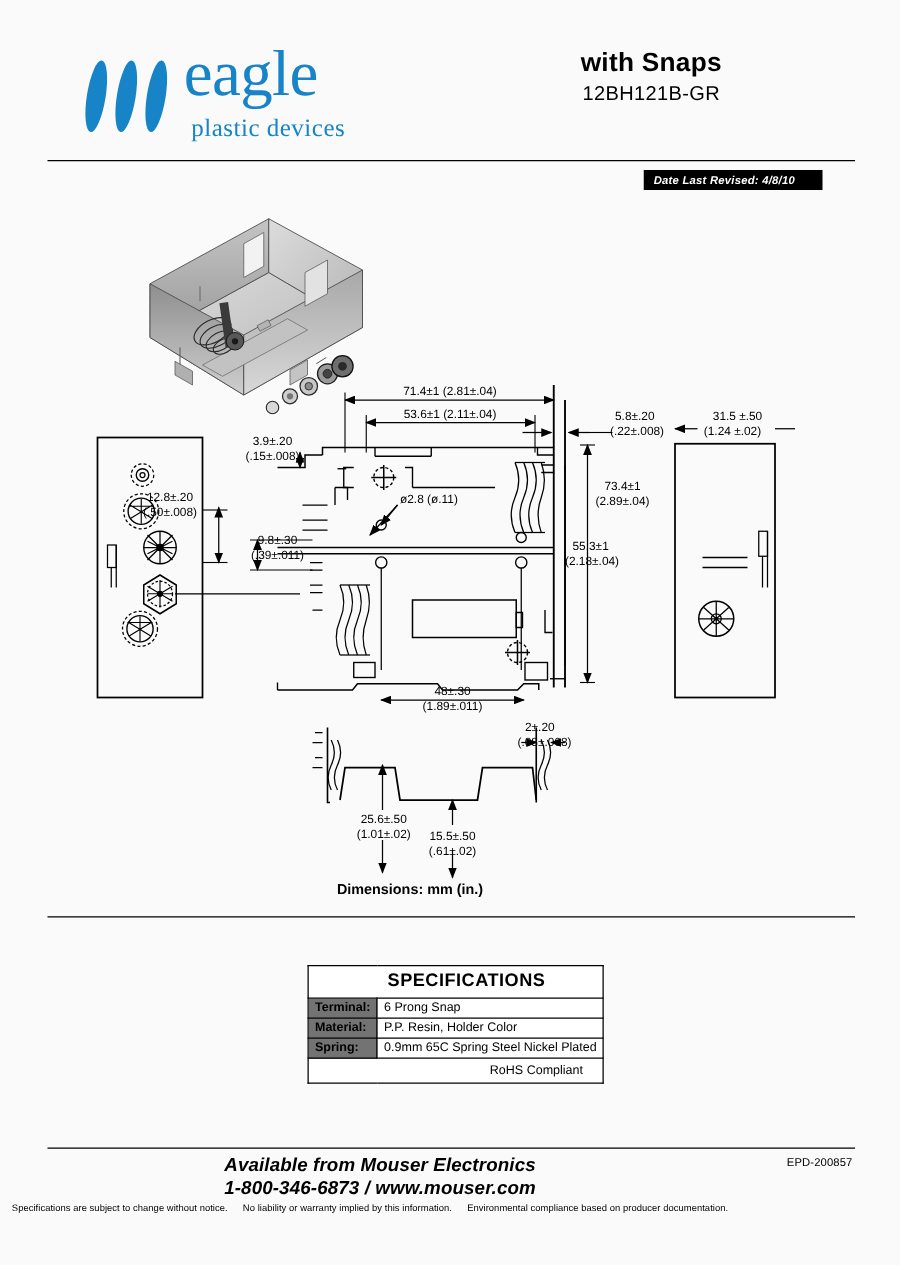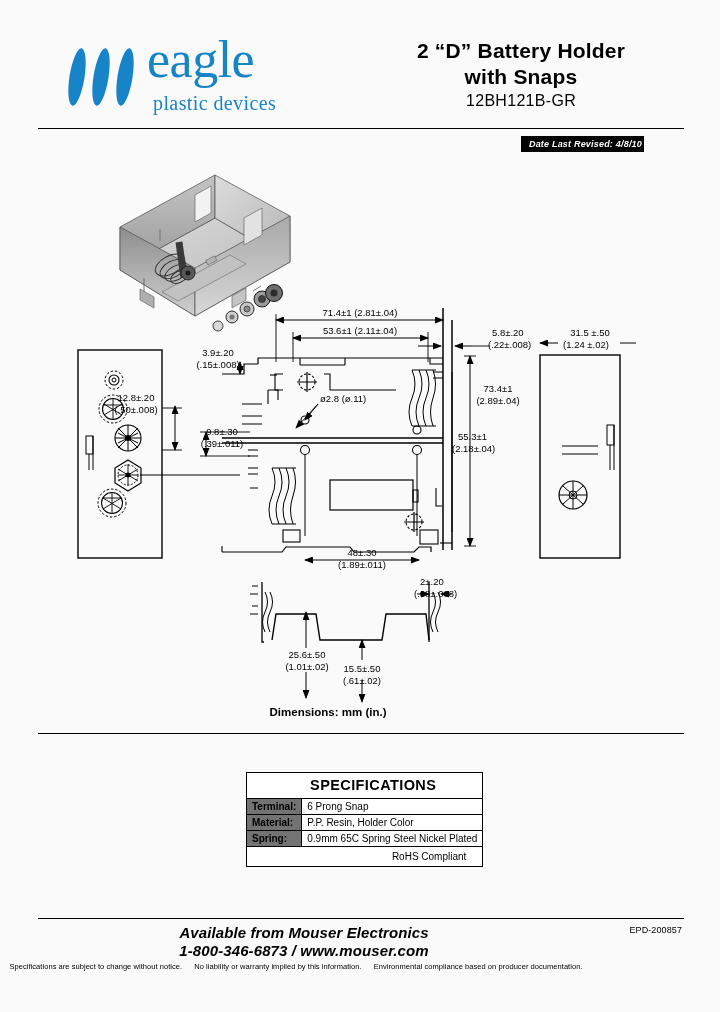--- a/index.html
+++ b/index.html
@@ -69,27 +69,27 @@
     letter-spacing: 0.3px;
   }
   #header-rule {
     position: absolute;
     left: 38px; top: 128px;
     width: 646px;
     border-top: 1.4px solid #000;
   }
   #revision-badge {
     position: absolute;
-    right: 76px; top: 136px;
+    right: 62px; top: 136px;
     background: #000;
     color: #fff;
     font-size: 9px;
     font-weight: bold;
     font-style: italic;
-    padding: 3px 2px 3px 8px;
+    padding: 3px 22px 3px 8px;
     letter-spacing: 0.2px;
     white-space: nowrap;
   }
 
   
   #drawing {
     position: absolute;
     left: 0; top: 150px;
     width: 720px; height: 590px;
   }
@@ -193,21 +193,20 @@
     <svg id="logo-marks" viewBox="0 0 82 62">
       <ellipse cx="14" cy="31" rx="7.5" ry="29" fill="#1784c8" transform="rotate(9 14 31)"></ellipse>
       <ellipse cx="38" cy="31" rx="7.5" ry="29" fill="#1784c8" transform="rotate(9 38 31)"></ellipse>
       <ellipse cx="62" cy="31" rx="7.5" ry="29" fill="#1784c8" transform="rotate(9 62 31)"></ellipse>
     </svg>
     <div id="logo-wordmark">eagle</div>
     <div id="logo-subtitle">plastic devices</div>
   </div>
 
   <div id="title-block">
-    <div class="title-line">2 “D” Battery Holder</div>
     <div class="title-line">with Snaps</div>
     <div id="part-number">12BH121B-GR</div>
   </div>
 
   <div id="header-rule"></div>
   <div id="revision-badge">Date Last Revised:  4/8/10</div>
 </div>
 
 <div id="drawing">
 <svg width="720" height="590" viewBox="0 0 720 590">

